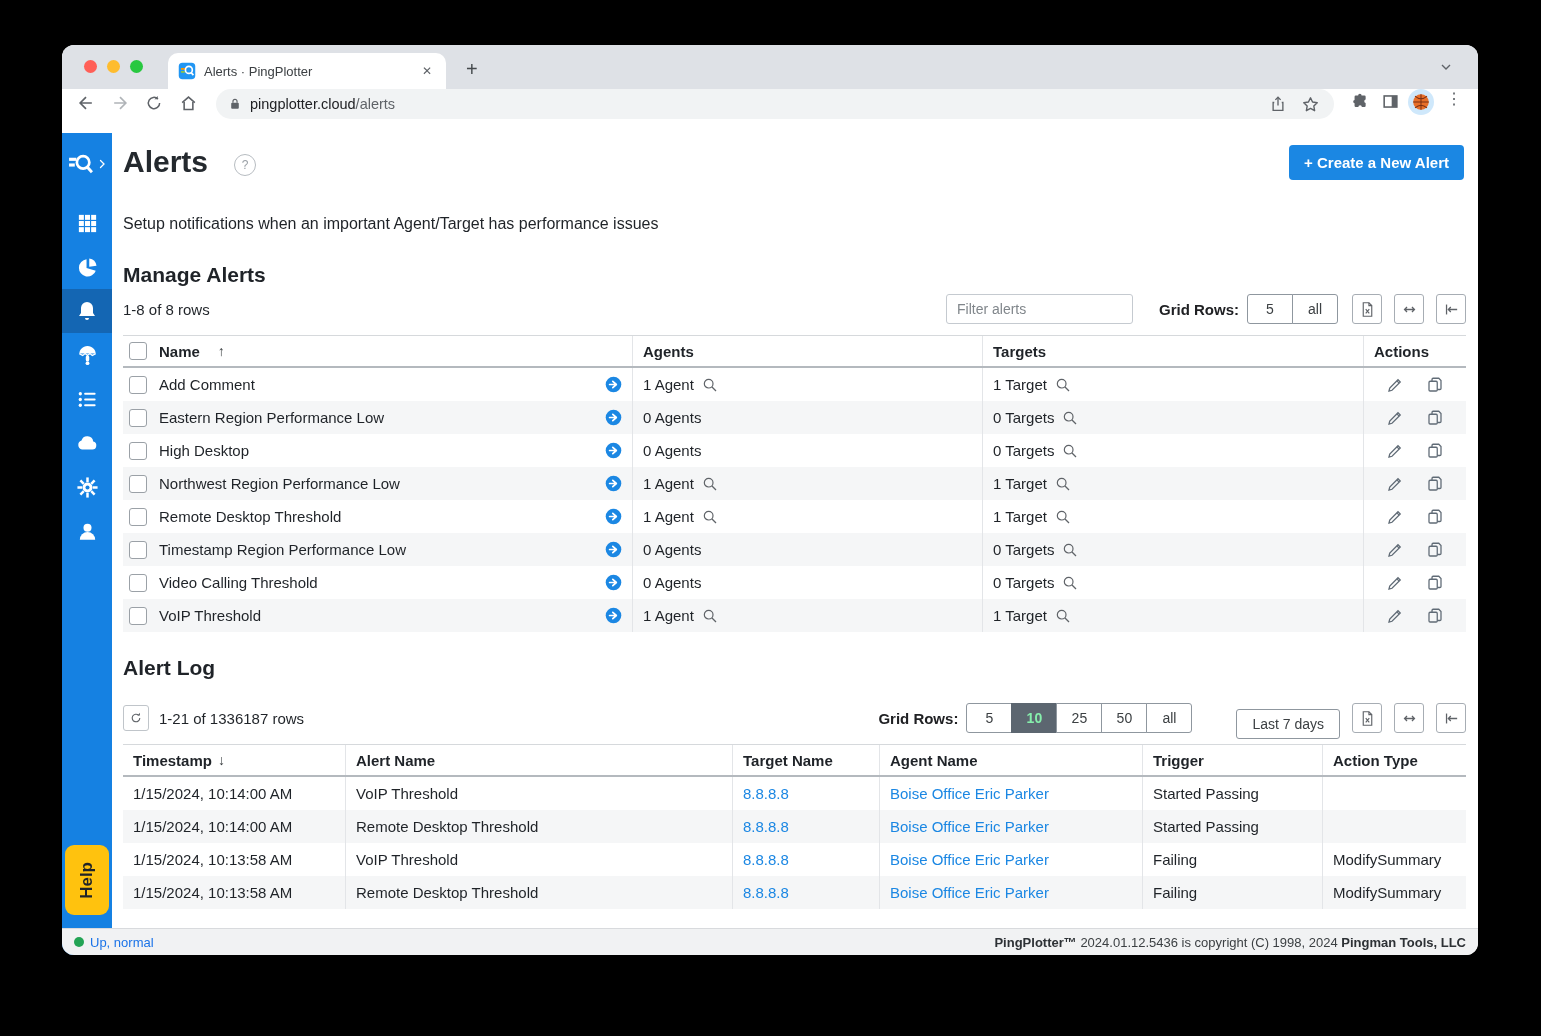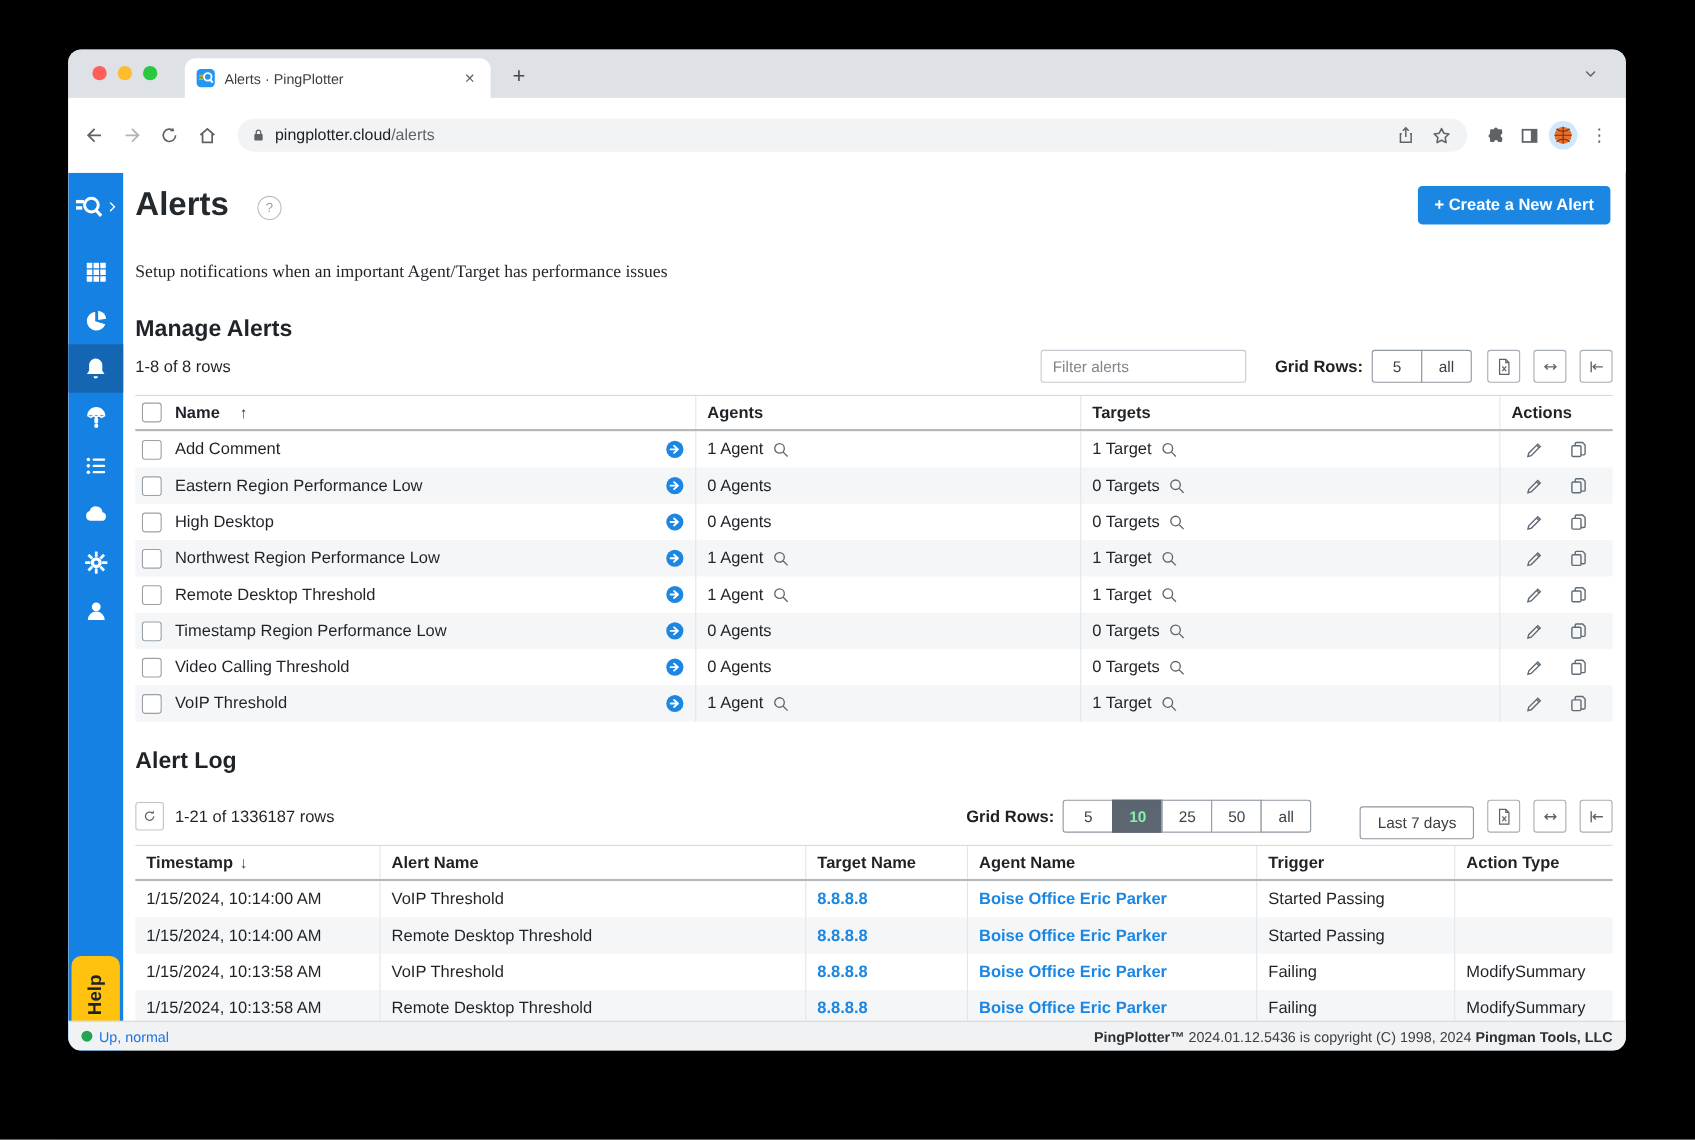--- a/index.html
+++ b/index.html
@@ -18,21 +18,21 @@
   .light{width:13px;height:13px;border-radius:50%;}
   .l-red{background:#ff5f57;}.l-yellow{background:#febc2e;}.l-green{background:#28c840;}
   .tab{
     margin-left:106px;width:258px;height:36px;background:#fff;border-radius:10px 10px 0 0;
     display:flex;align-items:center;padding:0 10px;gap:8px;font-size:13px;color:#3c4043;
   }
   .tab-title{flex:1;white-space:nowrap;overflow:hidden;}
   .tab-close{color:#5f6368;font-size:12px;cursor:pointer;padding:2px 4px;}
   .newtab{font-size:20px;color:#45494d;margin-left:14px;margin-bottom:8px;padding:0 6px;}
   .tab-chevron{position:absolute;right:24px;top:14px;color:#5f6368;}
-  .toolbar{height:44px;background:#fff;display:flex;align-items:center;padding:12px 10px;gap:6px;}
+  .toolbar{height:44px;background:#fff;display:flex;align-items:flex-start;padding:0 10px;gap:6px;}
   .navbtn{width:28px;height:28px;display:flex;align-items:center;justify-content:center;color:#5f6368;border-radius:50%;}
   .navbtn.dim{color:#b0b4b8;}
   .omnibox{
     flex:1;height:30px;background:#f1f3f4;border-radius:15px;display:flex;align-items:center;
     padding:0 12px;gap:8px;margin:0 8px;font-size:14.5px;color:#202124;
   }
   .omni-path{color:#5f6368;}
   .omni-spacer{flex:1;}
   .chip{width:24px;height:24px;display:flex;align-items:center;justify-content:center;color:#5f6368;}
   .avatar{width:26px;height:26px;border-radius:50%;background:#cfe8fb;display:flex;align-items:center;justify-content:center;}
@@ -54,21 +54,21 @@
   .title-wrap{display:flex;align-items:center;gap:26px;}
   h1{margin:0;font-size:30px;font-weight:bold;color:#24292e;}
   .help-q{
     width:20px;height:20px;border-radius:50%;border:1.5px solid #b7bcc1;color:#9aa0a6;
     font-size:12px;display:flex;align-items:center;justify-content:center;margin-top:6px;
   }
   .create-btn{
     background:#1b87e3;color:#fff;border:none;border-radius:4px;font-size:15px;font-weight:bold;
     padding:9px 15px;font-family:"Liberation Sans",sans-serif;margin-right:2px;
   }
-  .subtitle{margin-top:26px;font-size:16px;height:24px;font-family:Liberation Serif, serif;}
+  .subtitle{margin-top:26px;font-size:16px;height:24px;}
   h2{margin:24px 0 0 0;font-size:21px;font-weight:bold;height:30px;}
   .ctrl-row{height:32px;display:flex;align-items:center;}
   .rowcount{font-size:15px;color:#1f2328;display:flex;align-items:center;gap:10px;}
   .spacer{flex:1;}
   .filter-input{
     width:165px;height:28px;border:1px solid #c5cad0;border-radius:3px;padding:0 10px;font-size:14px;
     font-family:"Liberation Sans",sans-serif;color:#202124;margin-right:26px;
   }
   .filter-input::placeholder{color:#80868b;}
   .gr-label{font-size:15px;font-weight:bold;color:#202124;margin-right:8px;}
@@ -102,21 +102,21 @@
   .t-body .t-row:nth-child(even){background:#f5f6f7;}
   .cell{display:flex;align-items:center;padding:0 10px;border-right:1px solid #e3e5e8;overflow:hidden;white-space:nowrap;}
   .cell:last-child{border-right:none;}
   .cbx{width:16px;height:16px;border:1.5px solid #9ba1a7;border-radius:3px;background:#fff;flex-shrink:0;}
   .name-cell{gap:12px;padding-left:6px;}
   .name-txt{flex:1;}
   .goarrow{width:17px;height:17px;flex-shrink:0;display:flex;}
   .srch{margin-left:8px;display:flex;color:#5f6368;}
   .sort{font-size:14px;margin-left:6px;font-weight:normal;color:#3c4043;}
   .act-cell{justify-content:center;gap:22px;color:#606b76;}
-  .linkcell a, .bluelink{color:#1b87e3;text-decoration:none;font-weight:bold;}
+  .linkcell a, .bluelink{color:#1b87e3;text-decoration:none;}
   .footerbar{
     position:absolute;left:0;right:0;bottom:0;height:26px;background:#f1f2f3;border-top:1px solid #d8dadd;
     display:flex;align-items:center;font-size:13px;padding:0 12px;z-index:5;
   }
   .status-wrap{display:flex;align-items:center;gap:6px;color:#1a73e8;}
   .dot{width:10px;height:10px;border-radius:50%;background:#23a455;}
   .copyright{margin-left:auto;color:#3c4043;white-space:pre;}
   .copyright b{color:#2d3135;}
   svg{display:block;}
   .defs{position:absolute;width:0;height:0;overflow:hidden;}

